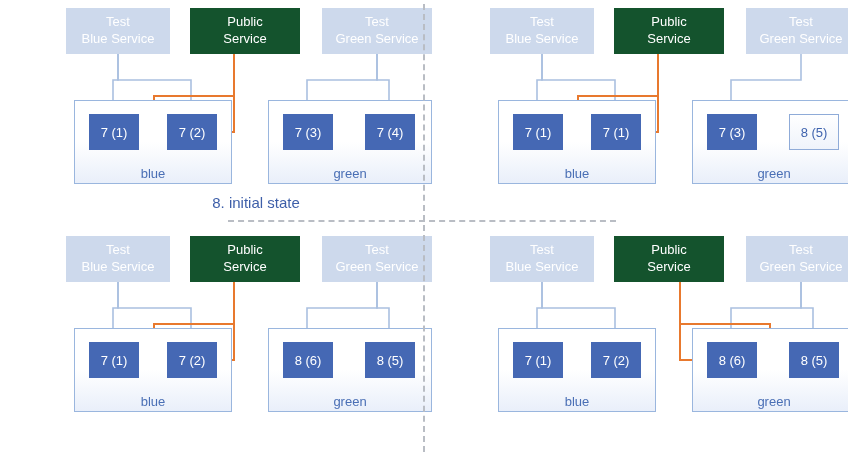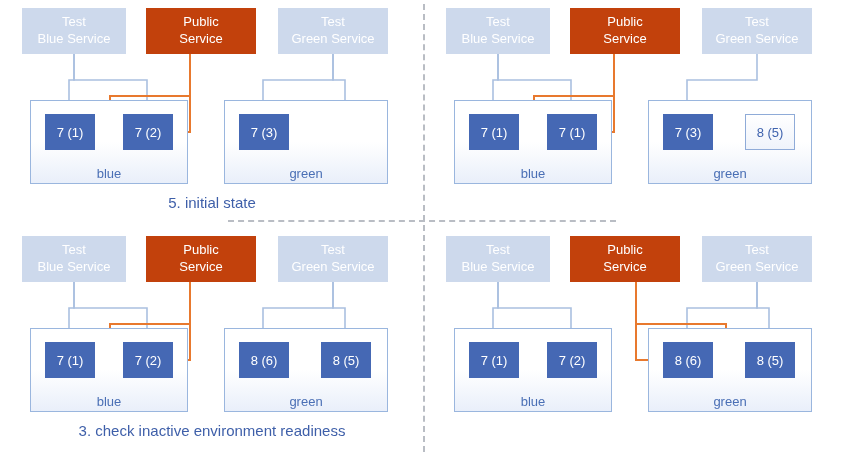--- a/index.html
+++ b/index.html
@@ -1,24 +1,24 @@
 <!DOCTYPE html>
 <html><head>
 <meta charset="utf-8">
 <style>
   html,body{margin:0;padding:0;background:#fff;font-family:"Liberation Sans",sans-serif;}
   .stage{position:relative;width:848px;height:456px;background:#ffffff;overflow:hidden;}
-  .panel{position:absolute;width:424px;height:228px;}
+  .panel{position:absolute;width:424px;height:228px;margin-left:44px;}
   .wires{position:absolute;left:0;top:0;width:424px;height:228px;pointer-events:none;}
   path.wl{stroke:#aac0e0;stroke-width:1.6;fill:none;}
   path.wo{stroke:#e8792e;stroke-width:2;fill:none;}
   .svc{position:absolute;top:8px;height:46px;display:flex;align-items:center;justify-content:center;
        text-align:center;color:#ffffff;font-size:13px;line-height:1.3;white-space:pre-line;}
   .svc.test{background:#cdd9ec;}
-  .svc.public{background:#c2410c;}
+  .svc.public{background:#14532d;}
   .env{position:absolute;top:100px;height:84px;border:1.5px solid #9ab6de;box-sizing:border-box;
        background:linear-gradient(180deg,#ffffff 50%,#e9effa 100%);padding-left:20px;}
   .vbox{position:absolute;top:13px;width:50px;height:36px;background:#4568b4;color:#ffffff;
         display:flex;align-items:center;justify-content:center;font-size:13px;}
   .vbox.outline{background:linear-gradient(180deg,#ffffff,#eef3fb);color:#3f63ae;
         border:1px solid #8fabd8;box-sizing:border-box;}
   .env-label{position:absolute;bottom:2px;left:0;width:100%;text-align:center;color:#4a6fb5;font-size:13px;}
   .caption{position:absolute;top:194px;left:0;width:100%;text-align:center;color:#3e5fa9;font-size:15px;}
   .vdivider{position:absolute;left:423px;top:4px;height:448px;border-left:2px dashed #b9bdc4;}
   .hdivider{position:absolute;top:220px;left:228px;width:388px;border-top:2px dashed #b9bdc4;}
@@ -54,23 +54,24 @@
 Service</div>
     <div class="svc test" style="left:278px;width:110px">Test
 Green Service</div>
     <div class="env" style="left:30px;width:158px">
       <div class="vbox" style="left:14px">7 (1)</div>
       <div class="vbox" style="left:92px">7 (2)</div>
       <div class="env-label">blue</div>
     </div>
     <div class="env" style="left:224px;width:164px">
       <div class="vbox" style="left:14px">7 (3)</div>
+      <div class="vbox" style="left:96px">7 (4)</div>
       <div class="env-label">green</div>
     </div>
-    <div class="caption">5. initial state</div>
+    <div class="caption">8. initial state</div>
   </div>
 
   <div class="panel" style="left:424px;top:0">
     <svg class="wires" viewBox="0 0 424 228">
       <path class="wl" d="M74 54 V80 H69 V112" marker-end="url(#aL)"></path>
       <path class="wl" d="M74 54 V80 H147 V112" marker-end="url(#aL)"></path>
       <path class="wl" d="M333 54 V80 H263 V112" marker-end="url(#aL)"></path>
       <path class="wo" d="M190 54 V132 H178" marker-end="url(#aO)"></path>
       <path class="wo" d="M190 54 V96 H110 V132 H100" marker-end="url(#aO)"></path>
     </svg>
@@ -110,21 +111,20 @@
     <div class="env" style="left:30px;width:158px">
       <div class="vbox" style="left:14px">7 (1)</div>
       <div class="vbox" style="left:92px">7 (2)</div>
       <div class="env-label">blue</div>
     </div>
     <div class="env" style="left:224px;width:164px">
       <div class="vbox" style="left:14px">8 (6)</div>
       <div class="vbox" style="left:96px">8 (5)</div>
       <div class="env-label">green</div>
     </div>
-    <div class="caption">3. check inactive environment readiness</div>
   </div>
 
   <div class="panel" style="left:424px;top:228px">
     <svg class="wires" viewBox="0 0 424 228">
       <path class="wl" d="M74 54 V80 H69 V112" marker-end="url(#aL)"></path>
       <path class="wl" d="M74 54 V80 H147 V112" marker-end="url(#aL)"></path>
       <path class="wl" d="M333 54 V80 H263 V112" marker-end="url(#aL)"></path>
       <path class="wl" d="M333 54 V80 H345 V112" marker-end="url(#aL)"></path>
       <path class="wo" d="M212 54 V132 H232" marker-end="url(#aO)"></path>
       <path class="wo" d="M212 54 V96 H302 V132 H314" marker-end="url(#aO)"></path>

